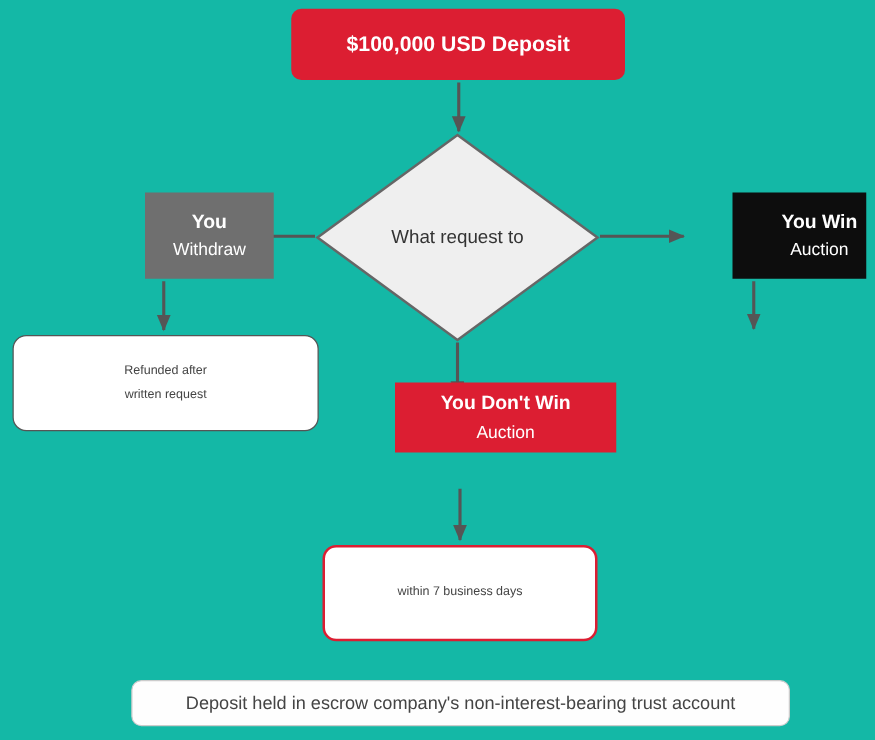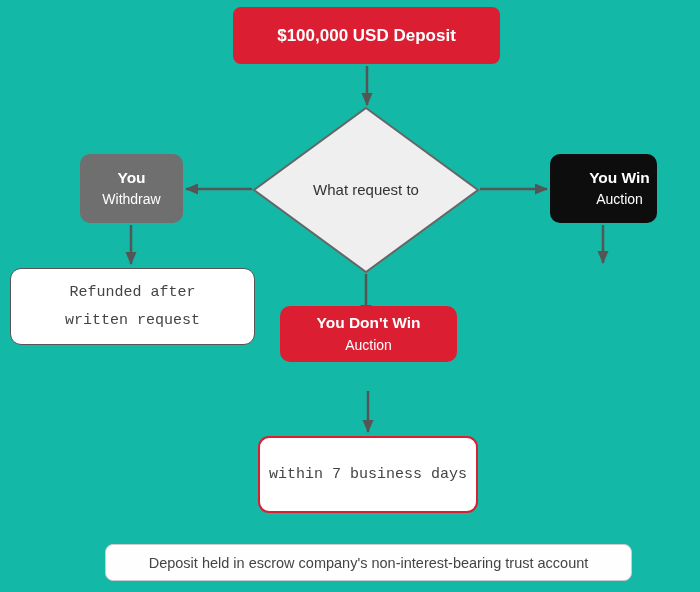--- a/index.html
+++ b/index.html
@@ -8,38 +8,38 @@
     font-family:"Liberation Sans", sans-serif;overflow:hidden;
   }
   .links{position:absolute;left:0;top:0;width:700px;height:592px;}
   .links line{stroke:var(--arrow,#555555);stroke-width:2.5;}
   .diamond-shape{fill:var(--diamond_fill,#efefef);stroke:var(--diamond_border,#666666);stroke-width:2;}
   .node{
     position:absolute;box-sizing:border-box;
     display:flex;flex-direction:column;align-items:center;justify-content:center;
     text-align:center;
   }
-  .pill{color:#ffffff;border-radius:10px;}
+  .pill{color:#ffffff;border-radius:0;margin-left:36px;}
   .node-title{font-size:15.5px;font-weight:bold;line-height:1.2;}
   .node-sub{font-size:14px;margin-top:4px;line-height:1.2;}
   #top-box{
     left:233px;top:7px;width:267px;height:57px;
     background:var(--red,#dc1e32);border-radius:8px;
     color:#ffffff;font-size:17px;font-weight:bold;
   }
   #diamond-text{
     left:254px;top:108px;width:224px;height:164px;
     color:#333333;font-size:15px;line-height:1.95;
   }
   #withdraw-box{left:80px;top:154px;width:103px;height:69px;background:var(--gray,#6f6f6f);}
   #win-box{left:550px;top:154px;width:107px;height:69px;background:var(--black,#0d0d0d);padding-left:32px;}
   #lose-box{left:280px;top:306px;width:177px;height:56px;background:var(--red,#dc1e32);}
   .result{
     background:#ffffff;border-radius:11px;color:#444444;
-    font-size:15px;line-height:1.85;font-family:Liberation Mono, monospace;
+    font-size:10px;line-height:1.85;
   }
   #withdraw-result{left:10px;top:268px;width:245px;height:77px;border:1.5px solid #555555;}
   #win-result{left:515px;top:267px;width:177px;height:79px;border:2px solid #111111;}
   #lose-result{left:258px;top:436px;width:220px;height:77px;border:2px solid var(--red,#dc1e32);}
   #footer-bar{
     left:105px;top:544px;width:527px;height:37px;
     background:#fefefe;border:1px solid #cccccc;border-radius:8px;
     color:#444444;font-size:14.5px;
   }
 </style>

